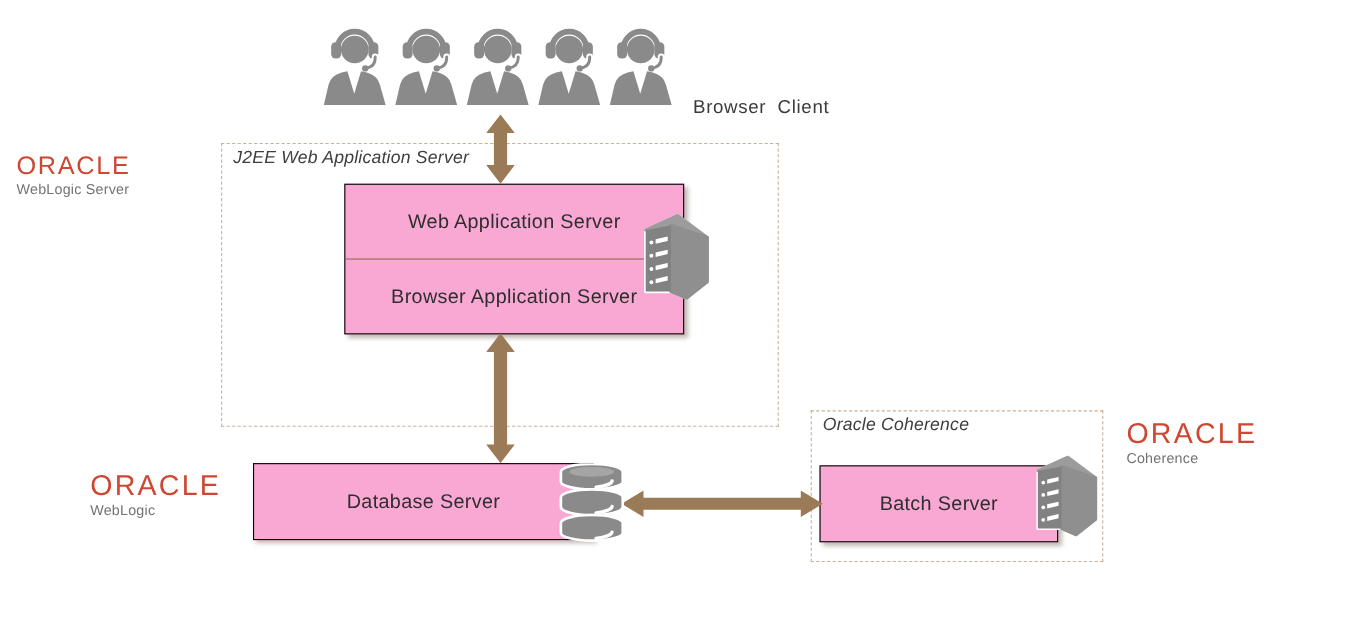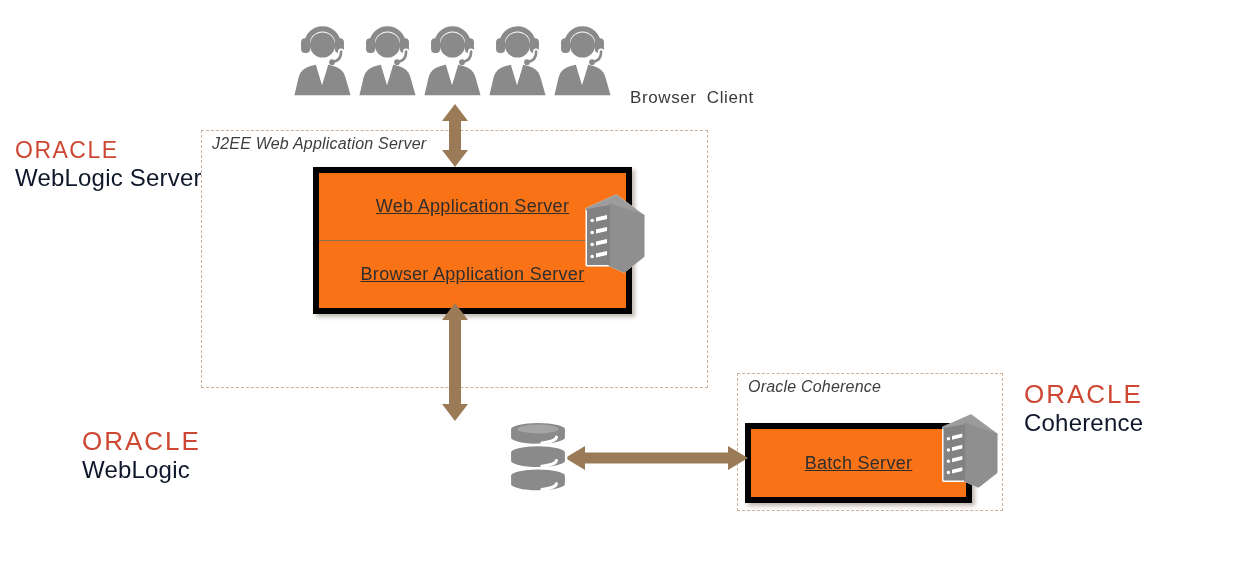--- a/index.html
+++ b/index.html
@@ -9,34 +9,34 @@
   }
   
   .agents{position:absolute;left:292px;top:14px;display:flex;gap:4px;z-index:2;}
   .agent{width:61px;height:83px;display:block;}
   .browser-label{position:absolute;left:630px;top:46px;font-size:17px;color:#3a3a3a;
     letter-spacing:.6px;word-spacing:5px;z-index:2;margin-top:42px;}
   
   .gbox{position:absolute;border:1px dashed #cdb199;z-index:1;background:transparent;text-align:right;}
   .glabel{position:absolute;left:10px;top:4px;font-style:italic;font-size:16px;color:#3e3e3e;letter-spacing:.2px;}
   
-  .node{position:absolute;background:#f97316;border:6px solid #000000;
-    box-shadow:3px 3px 4px rgba(115,100,84,.45);z-index:2;color:#2e2e2e;text-decoration:underline;}
+  .node{position:absolute;background:#f9a8d4;border:1px solid #000000;
+    box-shadow:3px 3px 4px rgba(115,100,84,.45);z-index:2;color:#2e2e2e;}
   .cell{height:67px;display:flex;align-items:center;justify-content:center;
     font-size:18px;letter-spacing:.3px;}
   .sep{border-top:1px solid #8e6f4e;height:66px;}
   .center{display:flex;align-items:center;justify-content:center;font-size:18px;letter-spacing:.3px;}
   
   .arr{position:absolute;z-index:3;}
   .icon{position:absolute;z-index:4;}
   
   .logo{position:absolute;z-index:2;}
   .brand{font-weight:normal;color:#ce4732;font-size:26px;letter-spacing:2px;line-height:1;}
   .brand.sz-s{font-size:23px;letter-spacing:1.5px;}
-  .prod{font-size:24px;color:#0f172a;margin-top:3px;letter-spacing:.2px;line-height:1.1;}
+  .prod{font-size:13px;color:#737373;margin-top:3px;letter-spacing:.2px;line-height:1.1;}
 </style>
 </head>
 <body>
 
 <div class="canvas">
 
   <svg width="0" height="0" style="position:absolute" aria-hidden="true">
     <defs>
       <symbol id="sym-agent" viewBox="0 0 64 84">
         <path d="M15.5,30.5 a16.5,16.5 0 0 1 33,0" fill="none" stroke="#8A8A8A" stroke-width="5.5" stroke-linecap="round"></path>
@@ -113,20 +113,23 @@
 
   <div class="node" style="left:313px;top:167px;width:307px;height:135px">
     <div class="cell">
       <span>Web Application Server</span>
     </div>
     <div class="cell sep">
       <span>Browser Application Server</span>
     </div>
   </div>
 
+  <div class="node center" style="left:230px;top:421px;width:308px;height:68px">
+    <span>Database Server</span>
+  </div>
 
   <div class="node center" style="left:745px;top:423px;width:215px;height:68px">
     <span>Batch Server</span>
   </div>
 
   <svg class="icon" style="left:579px;top:190px" width="66" height="84" viewBox="0 0 66 84">
       <use href="#sym-server" xlink:href="#sym-server"></use>
     </svg>
   <svg class="icon" style="left:506px;top:421px" width="64" height="76" viewBox="0 0 66 78">
       <use href="#sym-db" xlink:href="#sym-db"></use>

